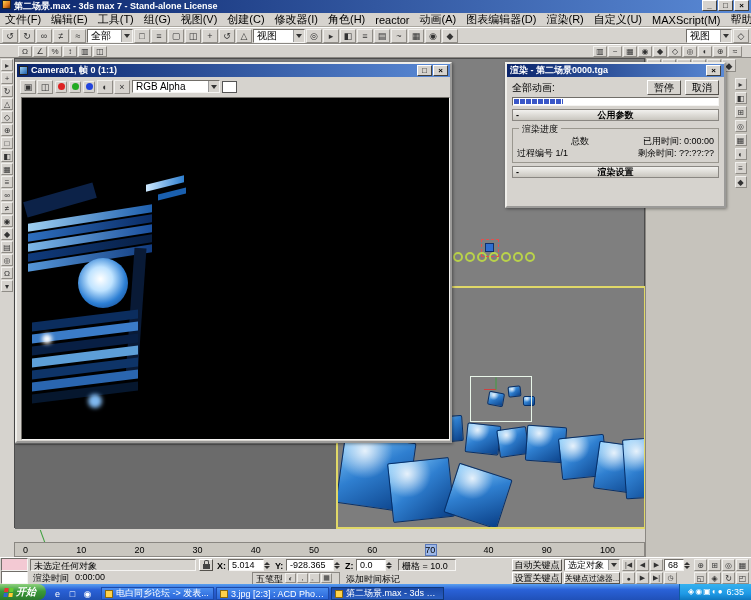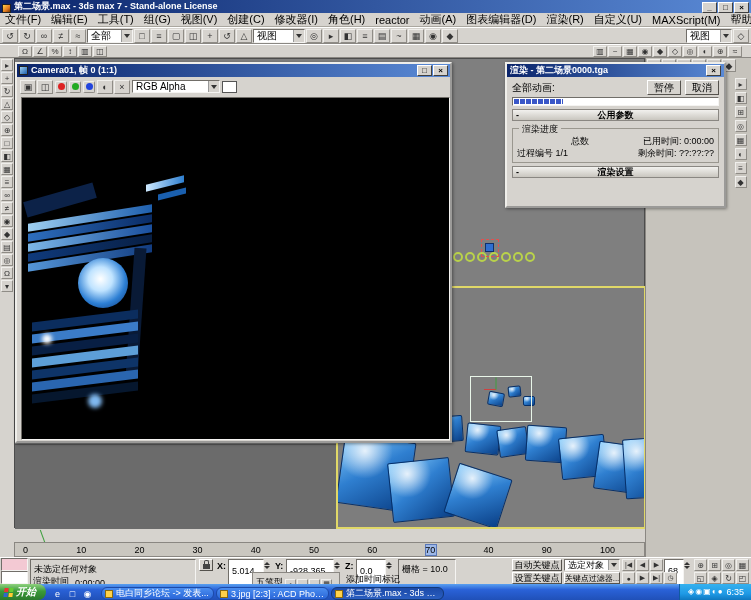--- a/index.html
+++ b/index.html
@@ -5,21 +5,21 @@
   *{box-sizing:border-box;margin:0;padding:0}
   html,body{background:#555}
   #root{position:relative;width:751px;height:600px;overflow:hidden;
         font-family:"Liberation Sans","DejaVu Sans",sans-serif;font-size:11px;color:#000;
         background:var(--face,#d6d3ce)}
   .p{position:absolute}
   .sunken{border:1px solid;border-color:#716e69 #f5f4f2 #f5f4f2 #716e69;background:#fff}
 
   
   .titlebar{background:linear-gradient(90deg,var(--title_from,#0a246a),var(--title_to,#5a8ad6));
-            display:flex;align-items:flex-end;gap:3px;padding:0 2px;color:#fff;font-size:9px;font-weight:bold}
+            display:flex;align-items:flex-start;gap:3px;padding:0 2px;color:#fff;font-size:9px;font-weight:bold}
   .app-icon{width:9px;height:9px;background:linear-gradient(135deg,#ffd24a,#e07820 60%,#7a3a00);border:1px solid #222}
   .winbtns{margin-left:auto;display:flex;gap:1px}
   .winbtn{width:15px;height:11px;font-size:8px;line-height:9px;text-align:center;color:#000;
           background:var(--face,#d6d3ce);border:1px solid;border-color:#fff #404040 #404040 #fff}
 
   
   .menubar{display:flex;align-items:center;background:var(--face,#d6d3ce);border-bottom:1px solid #aaa79f}
   .menu-item{padding:0 5px;font-size:11px;white-space:nowrap}
   .toolbar{display:flex;align-items:center;gap:1px;background:var(--face,#d6d3ce);
            border-top:1px solid #fff;border-bottom:1px solid #8a8782;padding:0 2px}
@@ -85,21 +85,21 @@
 
   
   .timeslider-track{background:#c9c6bf;border:1px solid;border-color:#716e69 #f5f4f2 #f5f4f2 #716e69}
   .ts-btn{position:absolute;top:1px;height:10px;background:var(--face,#d6d3ce);font-size:9px;line-height:9px;
           text-align:center;border:1px solid;border-color:#fff #55524d #55524d #fff}
   .trackbar{background:#cac7c0;border:1px solid #8a8782;font-size:9px}
   .tb-labels{position:absolute;left:8px;top:2px;width:592px;display:flex;justify-content:space-between}
   .tb-marker{position:absolute;top:1px;width:12px;height:12px;background:#9db8e8;border:1px solid #5a78b8}
 
   .statusbar{background:var(--face,#d6d3ce);border-top:1px solid #fff}
-  .sbox{font-size:9px;display:flex;align-items:flex-end;padding:16px 3px;overflow:hidden;white-space:nowrap}
+  .sbox{font-size:9px;display:flex;align-items:flex-start;padding:0 3px;overflow:hidden;white-space:nowrap}
   .sbtn{font-size:9px;display:flex;align-items:center;justify-content:center;white-space:nowrap;
         background:var(--face,#d6d3ce);border:1px solid;border-color:#fff #55524d #55524d #fff}
   .coord-label{font-size:9px;font-weight:bold}
   .spin{display:inline-flex;flex-direction:column;justify-content:center;gap:1px;width:8px}
   .spin i{width:0;height:0;border-left:3px solid transparent;border-right:3px solid transparent}
   .spin .up{border-bottom:3px solid #333}
   .spin .dn{border-top:3px solid #333}
   .lockg{position:relative;width:7px;height:5px;background:#444;margin-top:3px}
   .lockg::before{content:"";position:absolute;top:-4px;left:1px;width:3px;height:3px;
                  border:1px solid #444;border-bottom:none;border-radius:2px 2px 0 0}
@@ -107,21 +107,21 @@
   
   .taskbar{background:linear-gradient(180deg,#5aa0f0,var(--taskbar,#2a62d8) 35%,#2050b8);display:flex;align-items:flex-end}
   .start{height:16px;display:flex;align-items:center;gap:3px;padding:0 10px 0 4px;color:#fff;font-weight:bold;
          font-style:italic;font-size:10px;border-radius:0 8px 8px 0;
          background:linear-gradient(180deg,#8fd27e,var(--start_green,#3a9a3a) 45%,#2b7a2c)}
   .flag{display:grid;grid-template-columns:4px 4px;grid-template-rows:4px 4px;gap:1px;transform:skewX(-8deg)}
   .flag i{display:block}
   .ql{display:flex;gap:2px;margin-left:5px}
   .qicon{width:13px;height:13px;display:flex;align-items:center;justify-content:center;font-size:9px;color:#fff}
   .tasks{display:flex;gap:2px;margin-left:7px}
-  .task{width:113px;height:13px;display:flex;align-items:center;gap:3px;padding:0 3px;border-radius:6px;
+  .task{width:113px;height:13px;display:flex;align-items:center;gap:3px;padding:0 3px;border-radius:0;
         background:linear-gradient(180deg,#4a8df0,#2a66d8);color:#fff;font-size:9px;overflow:hidden;white-space:nowrap;
         border:1px solid #1c4aa8}
   span.task:nth-of-type(3){background:linear-gradient(180deg,#1b4aa8,#2a5ec0);border-color:#123878}
   .task-ico{width:8px;height:8px;background:#ffd24a;border:1px solid #8a6a10;flex:none}
   .task-label{overflow:hidden;text-overflow:ellipsis}
   .tray{margin-left:auto;height:16px;display:flex;align-items:center;gap:4px;padding:0 7px 0 8px;
         background:linear-gradient(180deg,#35b2ef,var(--tray,#1f9ae6) 60%,#0f78c0);border-left:1px solid #0f5ba0;color:#fff}
   .tray-icon{font-size:8px;line-height:8px}
   .clock{font-size:9px}
 

